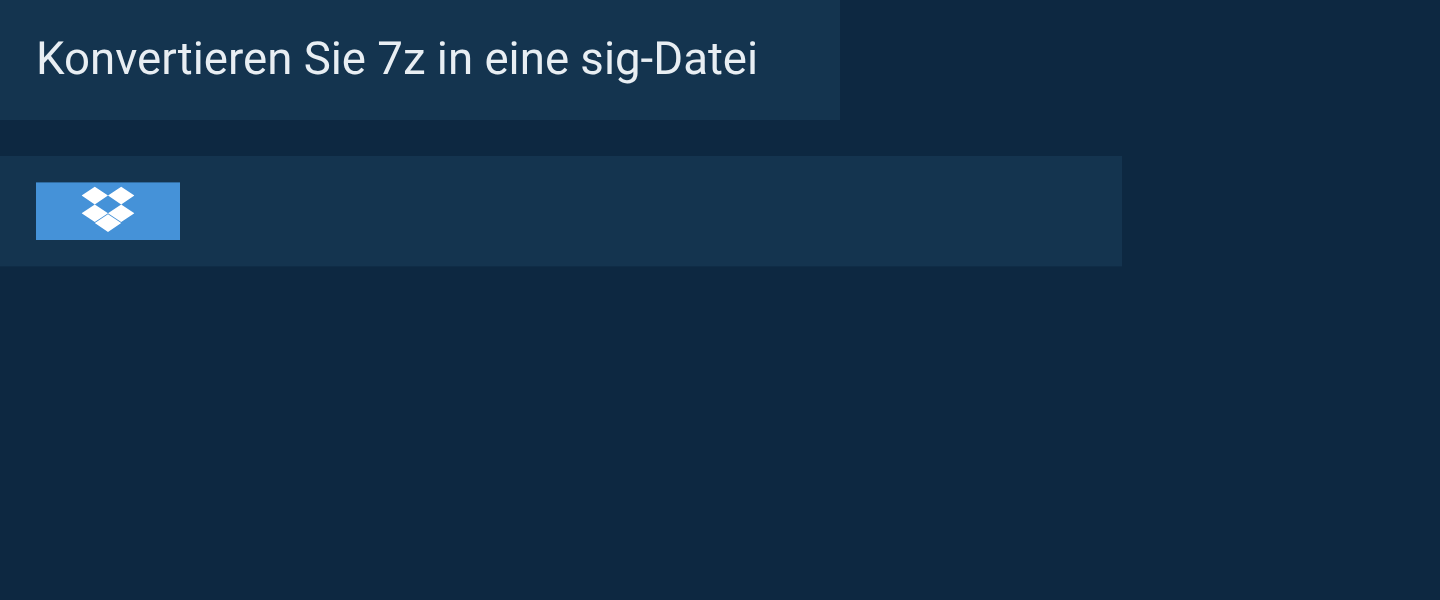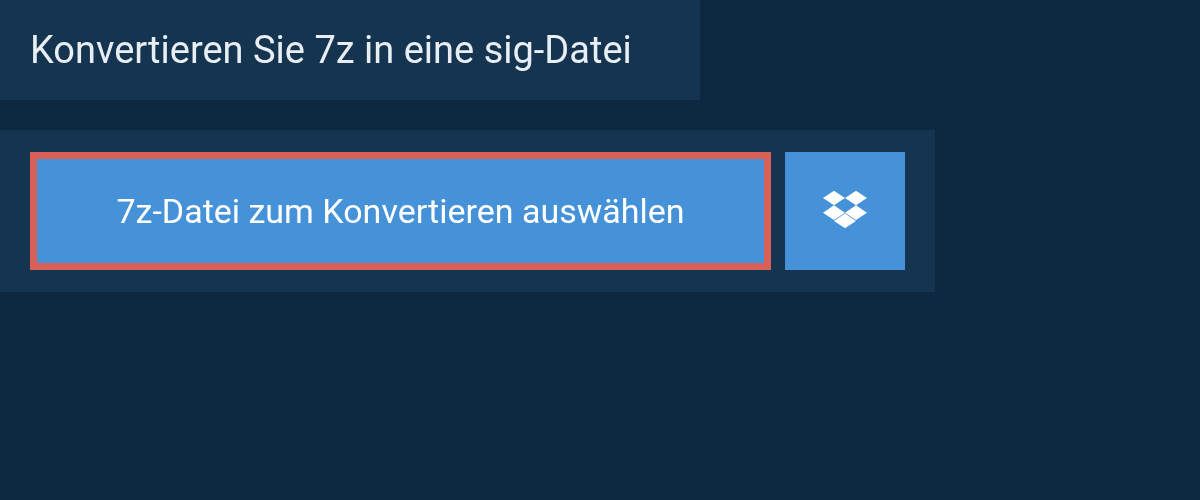--- a/index.html
+++ b/index.html
@@ -65,23 +65,20 @@
 </head>
 <body>
 
 
 
 <div class="header-bar">
   <h1 class="header-title">Konvertieren Sie 7z in eine sig-Datei</h1>
 </div>
 
 <div class="button-panel">
-  <div class="select-file-button">
-    <span class="select-file-label">7z-Datei zum Konvertieren auswählen</span>
-  </div>
   <div class="dropbox-button">
     <span>
       <svg class="dropbox-icon-svg" viewBox="0 0 24 24">
         <path d="M6 2L0 6l6 4-6 4 6 4 6-4 6 4 6-4-6-4 6-4-6-4-6 4-6-4zm6 4l6 4-6 4-6-4 6-4zm-6 12.5l6 4 6-4-6-4-6 4z"></path>
       </svg>
     </span>
   </div>
 </div>
 
 

